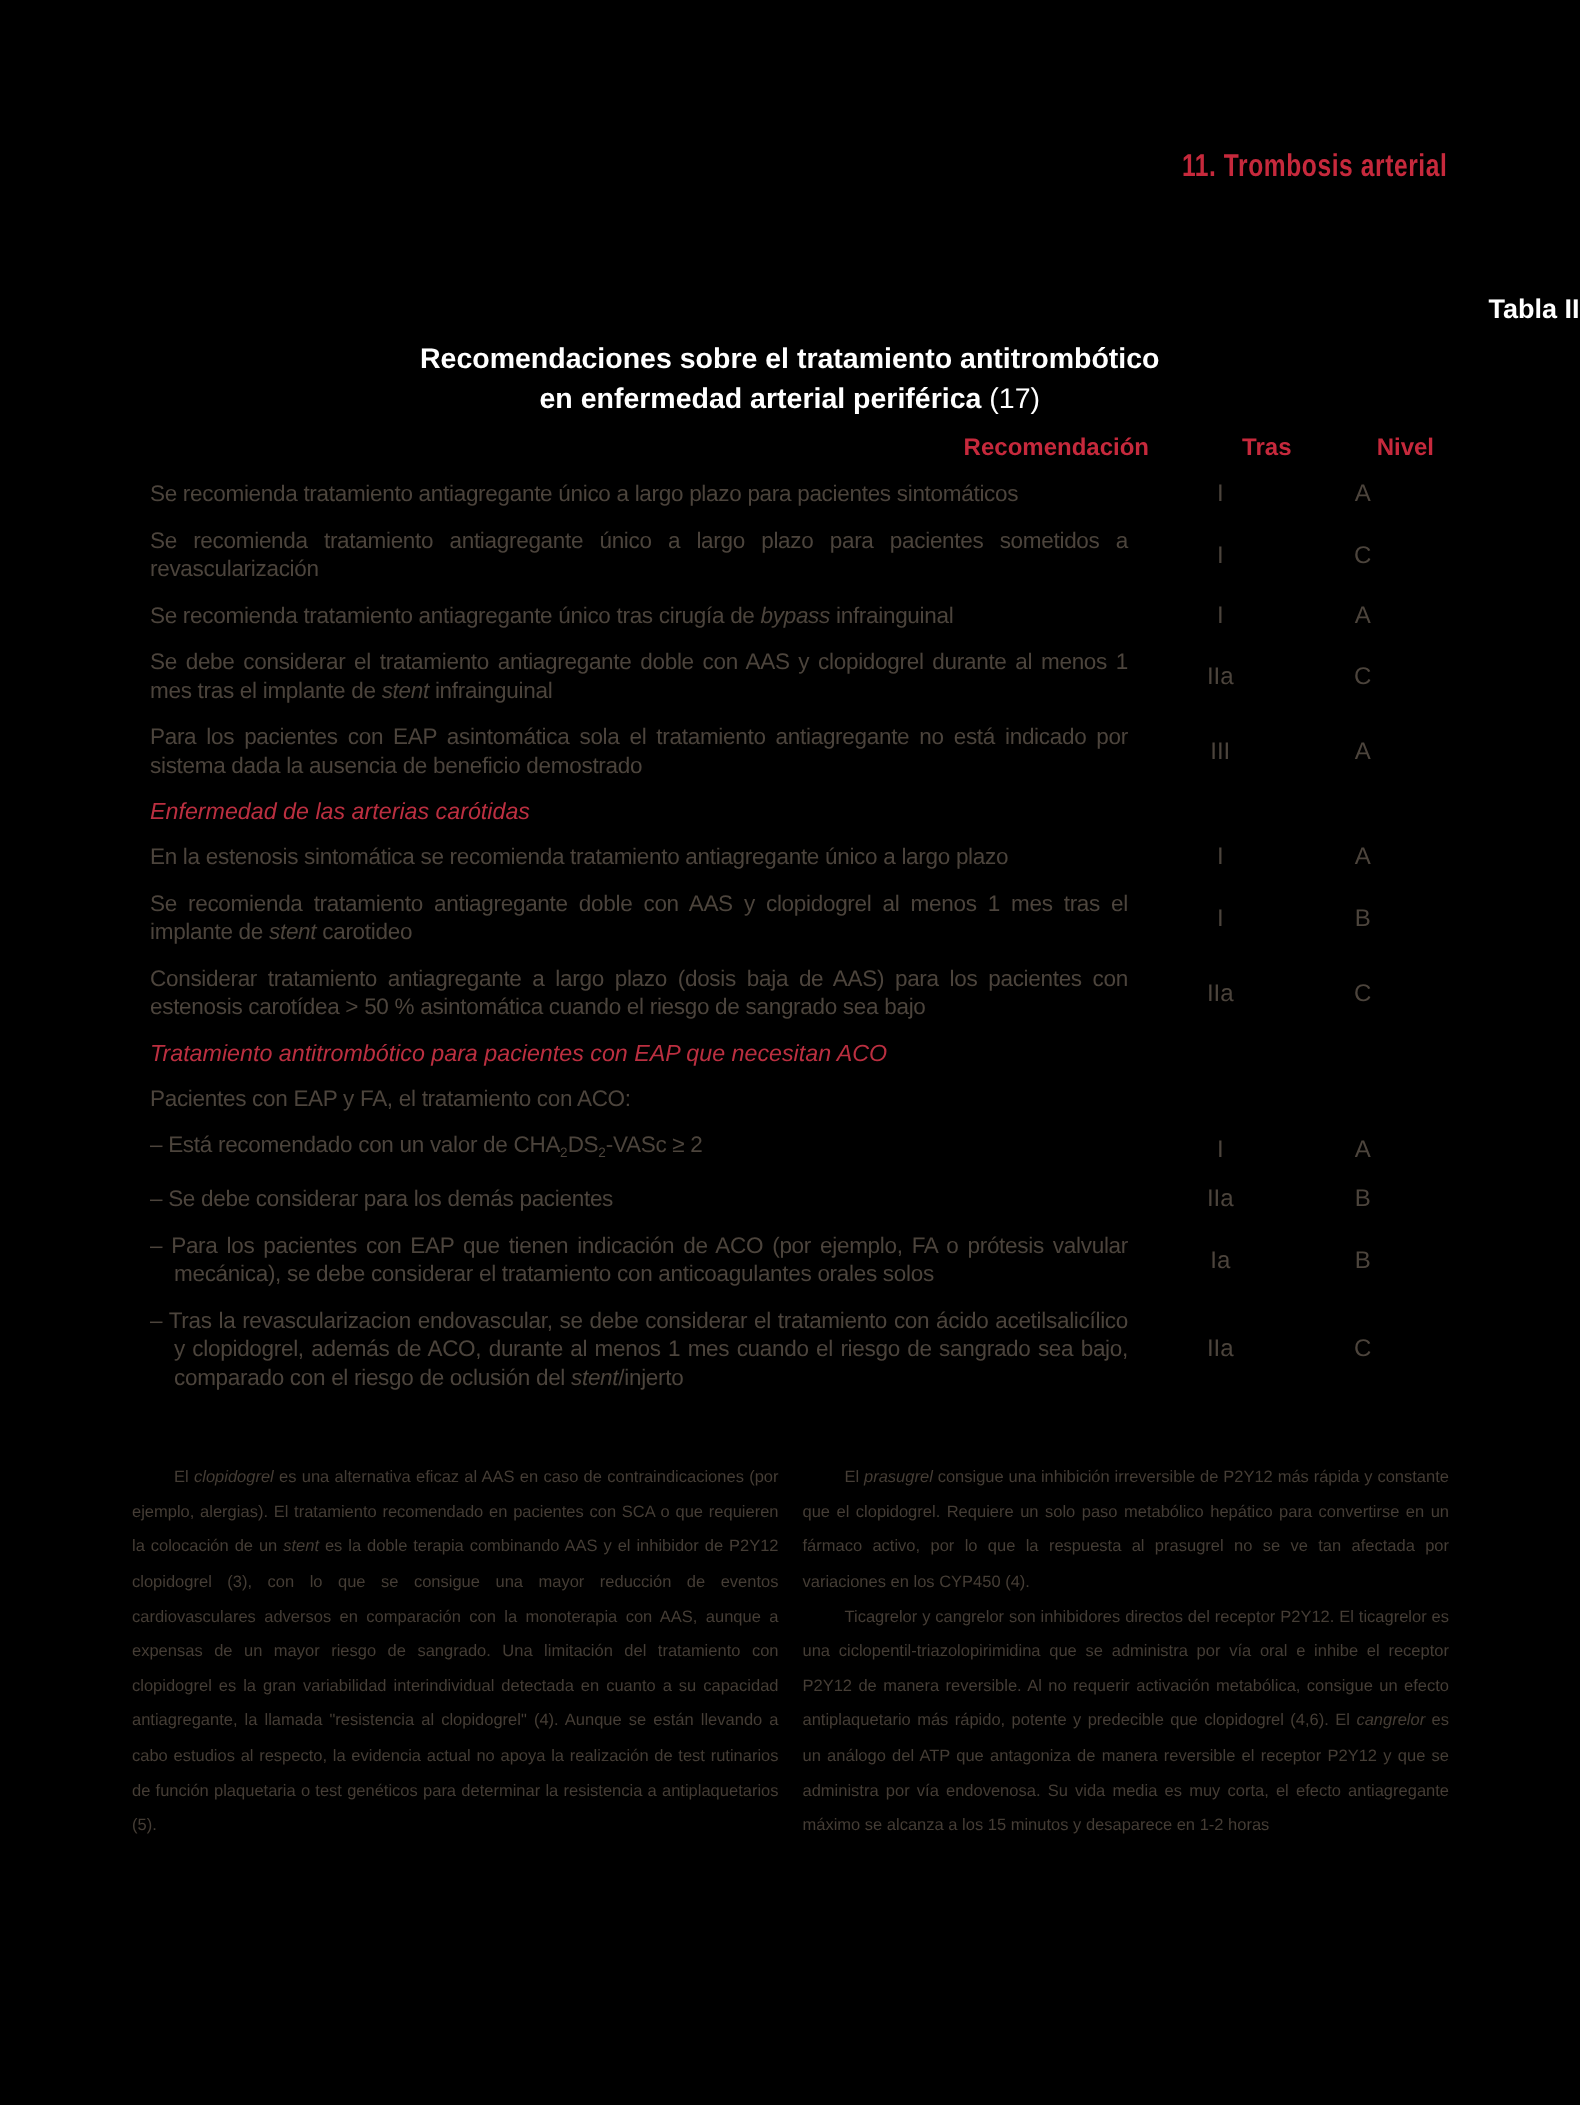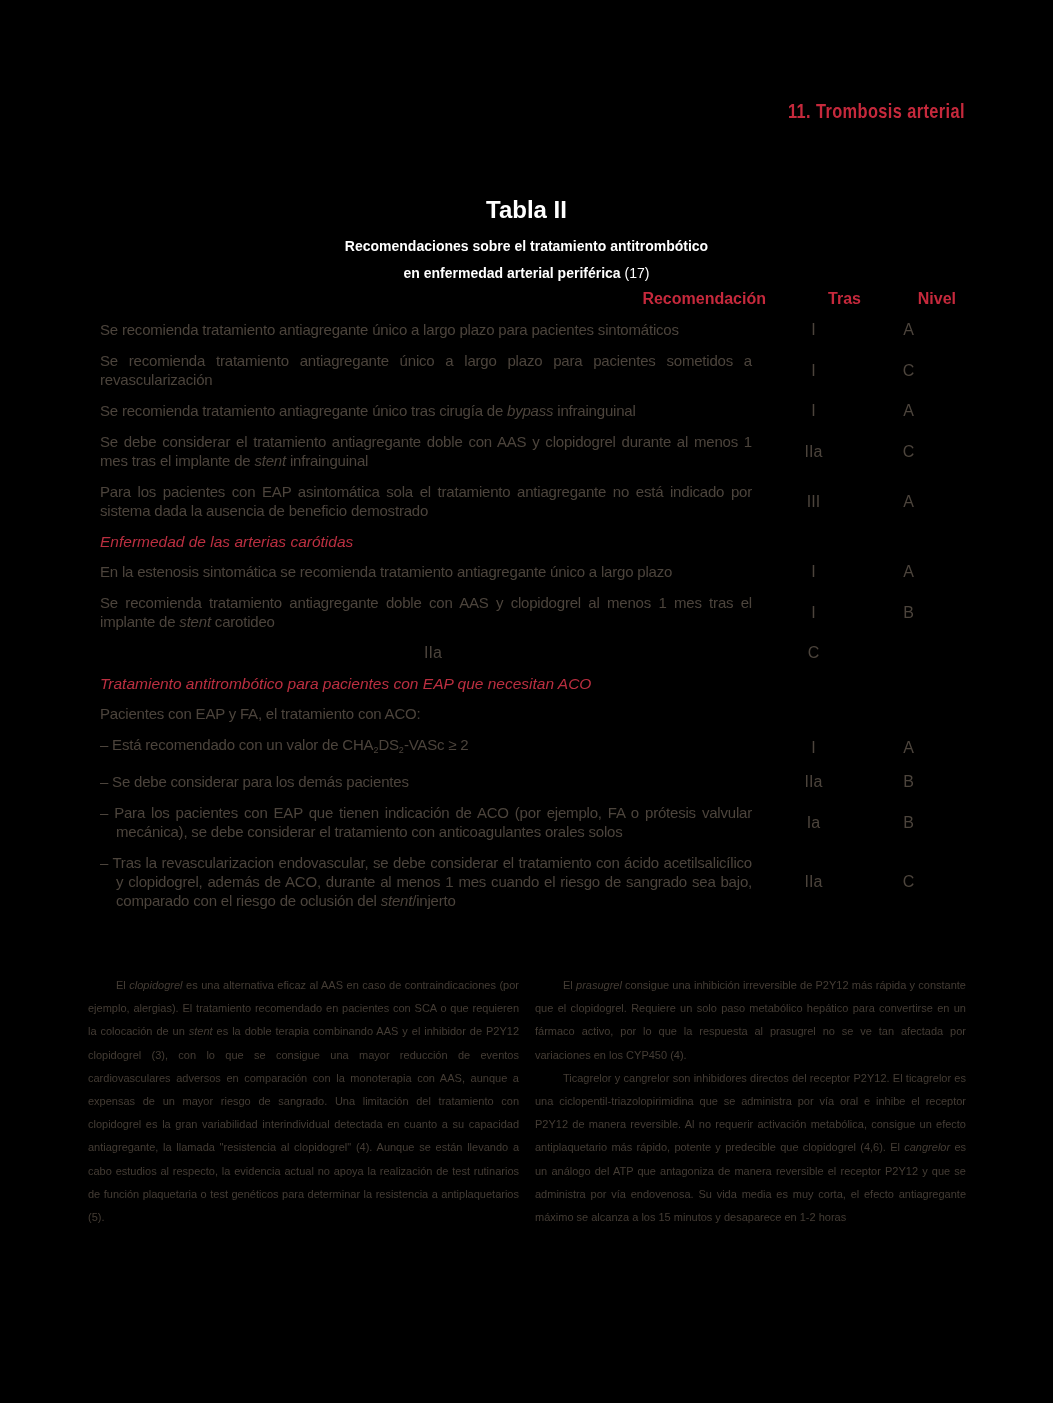--- a/index.html
+++ b/index.html
@@ -8,22 +8,22 @@
     font-family:"Liberation Sans",sans-serif;overflow:hidden;border-radius:27px;
   }
   
   .chapter-tag{
     position:absolute;top:99px;right:88px;
     color:#c6293c;font-size:21px;font-weight:700;letter-spacing:.5px;
     transform:scaleX(.78);transform-origin:100% 50%;white-space:nowrap;
   }
   
   .table-title{position:absolute;top:196px;left:0;width:100%;text-align:center;color:#ffffff;}
-  .tt-main{font-size:24px;font-weight:700;margin-bottom:9px;}
-  .tt-sub{font-size:14px;font-weight:700;line-height:27px;}
+  .tt-main{font-size:18px;font-weight:700;margin-bottom:9px;text-align:right;}
+  .tt-sub{font-size:19px;font-weight:700;line-height:27px;}
   .tt-ref{font-weight:400;}
   
   .reco-table{position:absolute;left:100px;top:290px;width:856px;color:#4c443c;}
   .t-head{display:grid;grid-template-columns:666px 95px 95px;margin-bottom:12px;}
   .th{color:#c6293c;font-weight:700;font-size:16px;text-align:right;}
   .t-section{
     color:#bb2f40;font-style:italic;font-size:15.5px;
     margin:2px 0 11px 0;line-height:19px;
   }
   .t-row{
@@ -99,20 +99,21 @@
           <div class="c-reco"><span>En la estenosis sintomática se recomienda tratamiento antiagregante único a largo plazo</span></div>
           <div class="c-val">I</div>
           <div class="c-val">A</div>
         </div>
         <div class="t-row">
           <div class="c-reco"><span>Se recomienda tratamiento antiagregante doble con AAS y clopidogrel al menos 1 mes tras el implante de </span><span class="it">stent</span><span> carotideo</span></div>
           <div class="c-val">I</div>
           <div class="c-val">B</div>
         </div>
         <div class="t-row">
+          <div class="c-reco"><span>Considerar tratamiento antiagregante a largo plazo (dosis baja de AAS) para los pacientes con estenosis carotídea &gt; 50 % asintomática cuando el riesgo de sangrado sea bajo</span></div>
           <div class="c-val">IIa</div>
           <div class="c-val">C</div>
         </div>
         <div class="t-section"><span>Tratamiento antitrombótico para pacientes con EAP que necesitan ACO</span></div>
         <div class="t-row">
           <div class="c-reco"><span>Pacientes con EAP y FA, el tratamiento con ACO:</span></div>
           <div class="c-val"></div>
           <div class="c-val"></div>
         </div>
         <div class="t-row">

